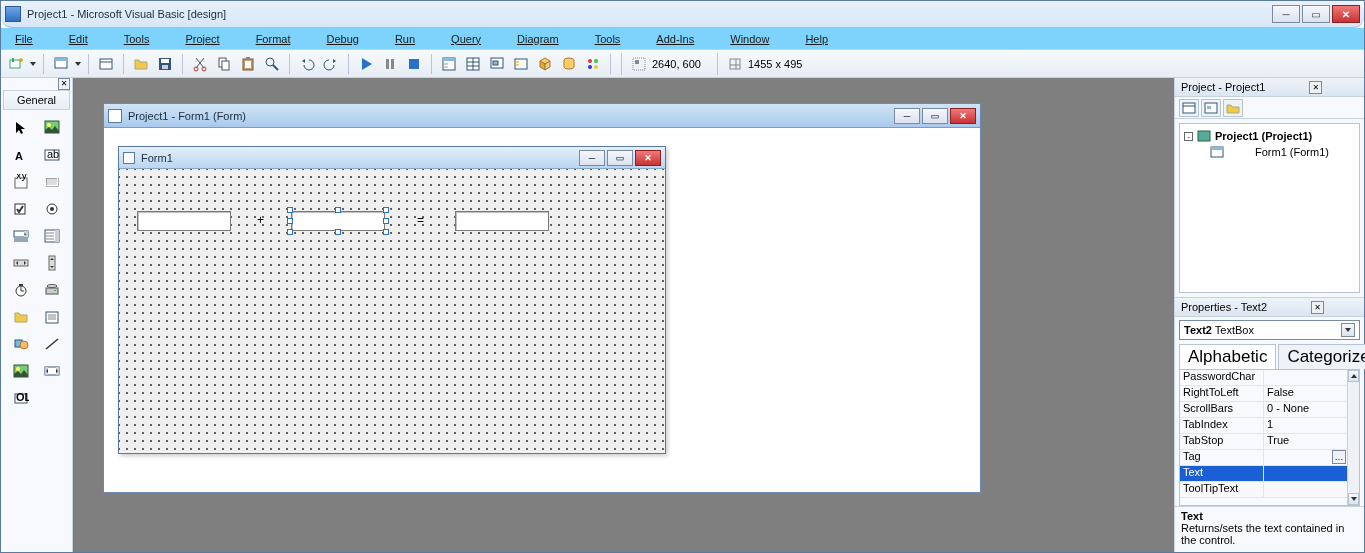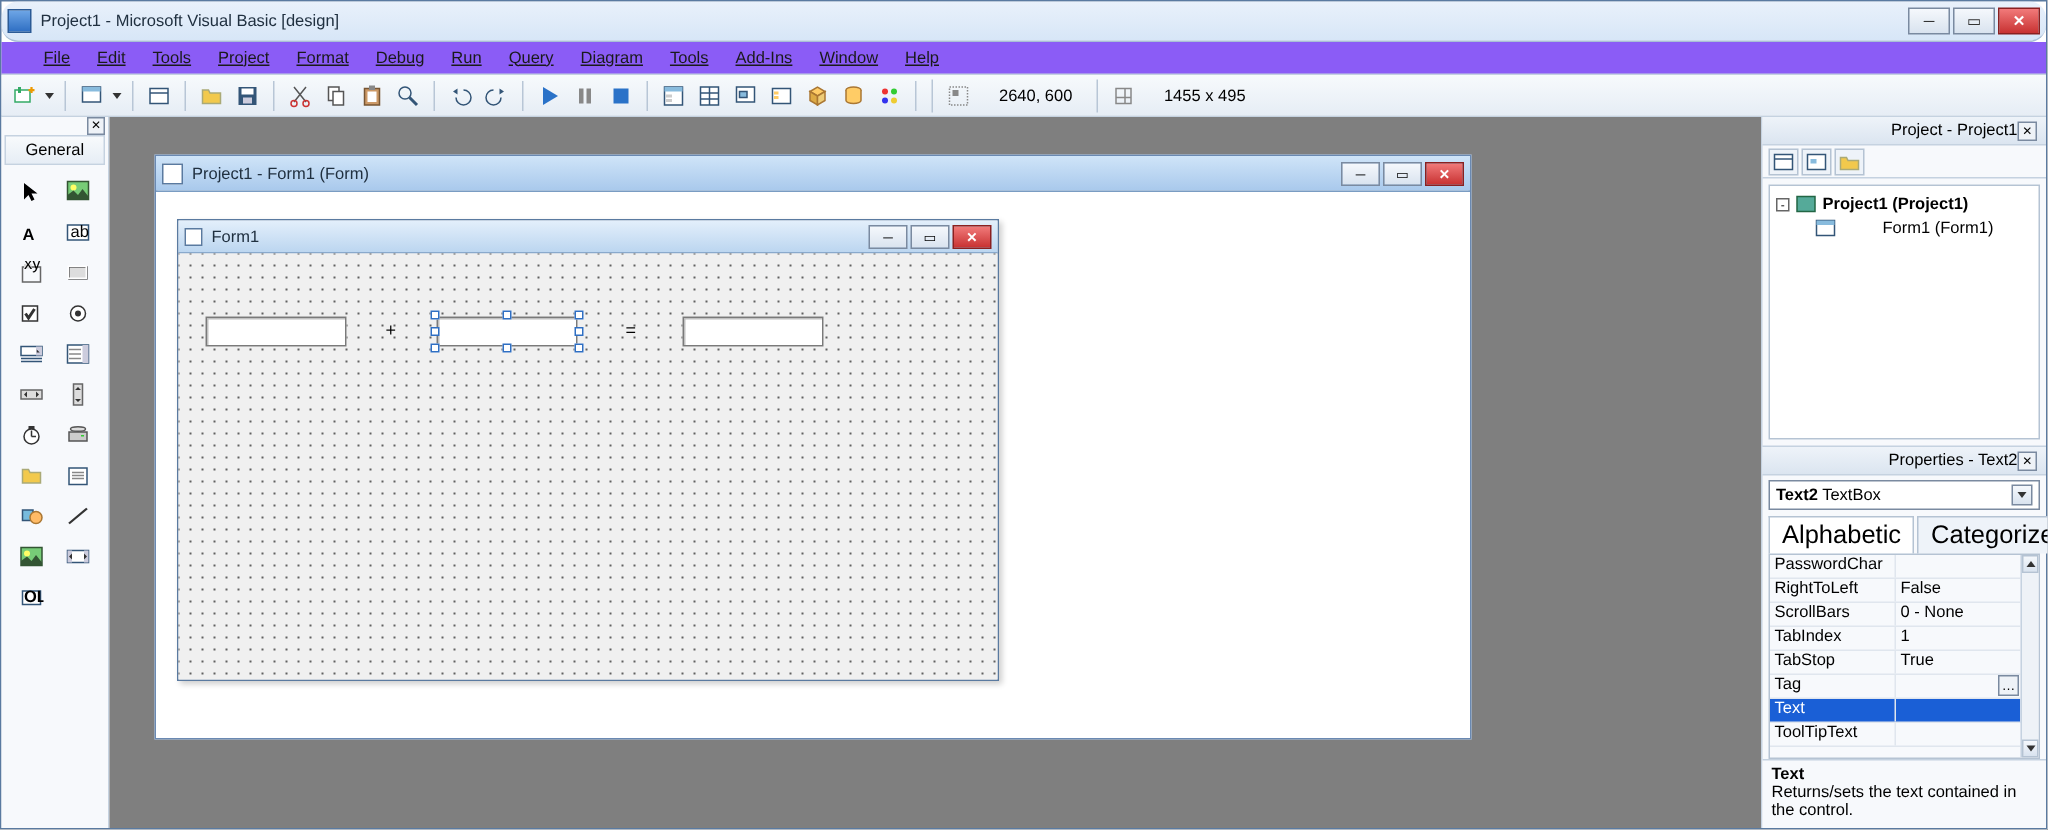--- a/index.html
+++ b/index.html
@@ -8,32 +8,32 @@
 
 .app-window { width: 1365px; height: 553px; border: 1px solid #5a7aa0; background: #fff; display: flex; flex-direction: column; }
 .title-bar { height: 27px; background: linear-gradient(#e9f1fb,#d7e6f7); display: flex; align-items: center; padding: 0 4px; border-bottom: 1px solid #a9bfd6; border-radius: 11px; }
 .title-bar .app-icon { width: 16px; height: 16px; margin-right: 6px; background: linear-gradient(#6ea6e6,#2f6fc3); border: 1px solid #2b5a95; }
 .title-bar .title-text { flex: 1; color: #203040; }
 .win-btns { display: flex; gap: 2px; }
 .win-btn { width: 28px; height: 18px; border: 1px solid #7a8aa0; background: linear-gradient(#f5f8fc,#d9e3ef); display: flex; align-items: center; justify-content: center; font-size: 10px; color: #333; }
 .win-btn.close { background: linear-gradient(#f17a7a,#c83232); color: #fff; border-color: #8a2020; font-weight: bold; }
 
 
-.menu-bar { height: 22px; background: #8b5cf6; border-bottom: 1px solid #c5d2e0; display: flex; align-items: center; padding: 0 20px; gap: 2px; }
+.menu-bar { height: 22px; background: #7dd3fc; border-bottom: 1px solid #c5d2e0; display: flex; align-items: center; padding: 0 6px; gap: 20px; }
 .menu-item { padding: 2px 8px; color: #1a1a1a; }
 .menu-item .ul { text-decoration: underline; }
 
 
 .toolbar { height: 28px; background: linear-gradient(#f7fafc,#e6edf5); border-bottom: 1px solid #c5d2e0; display: flex; align-items: center; padding: 0 4px; gap: 2px; }
 .tbtn { width: 22px; height: 22px; border: 1px solid transparent; display: flex; align-items: center; justify-content: center; background: transparent; }
 .tbtn svg { width: 16px; height: 16px; }
 .tsep { width: 1px; height: 20px; background: #b8c6d6; margin: 0 4px; }
 .drop-arrow { width: 8px; height: 22px; display: flex; align-items: center; justify-content: center; }
 .drop-arrow::after { content: ""; border-left: 3px solid transparent; border-right: 3px solid transparent; border-top: 4px solid #333; }
-.status-box { display: flex; align-items: center; gap: 20px; padding: 0 10px; border-left: 1px solid #b8c6d6; height: 22px; margin-left: 4px; }
+.status-box { display: flex; align-items: center; gap: 6px; padding: 0 10px; border-left: 1px solid #b8c6d6; height: 22px; margin-left: 4px; }
 .status-box .sicon { width: 14px; height: 14px; }
 
 
 .workspace { flex: 1; display: flex; min-height: 0; }
 .toolbox-col { display: flex; flex-direction: column; width: 72px; border-right: 1px solid #c5d2e0; background: #f7f9fc; }
 .toolbox-close-row { height: 12px; display: flex; justify-content: flex-end; padding-right: 2px; }
 .tiny-x { width: 12px; height: 12px; border: 1px solid #7a8aa0; font-size: 8px; text-align: center; line-height: 10px; background: #eef2f7; }
 .toolbox-header { height: 20px; border: 1px solid #c5d2e0; margin: 0 2px; text-align: center; background: linear-gradient(#f8fafc,#e6edf5); line-height: 18px; }
 .toolbox-grid { display: grid; grid-template-columns: 28px 28px; gap: 3px 3px; padding: 6px 7px; justify-content: center; }
 .tool { width: 28px; height: 24px; border: 1px solid transparent; display: flex; align-items: center; justify-content: center; }
@@ -69,21 +69,21 @@
 .hS  { bottom:-4px; left:50%; margin-left:-3px; }
 .hE  { right:-4px; top:50%; margin-top:-3px; }
 .hW  { left:-4px; top:50%; margin-top:-3px; }
 .hNE { top:-4px; right:-4px; }
 .hNW { top:-4px; left:-4px; }
 .hSE { bottom:-4px; right:-4px; }
 .hSW { bottom:-4px; left:-4px; }
 
 
 .right-col { width: 190px; display: flex; flex-direction: column; background: #f7f9fc; border-left: 1px solid #c5d2e0; }
-.panel-title { height: 19px; background: linear-gradient(#eef3f9,#dbe5f0); border-bottom: 1px solid #c5d2e0; display: flex; align-items: center; padding: 0 6px; justify-content: flex-end; }
+.panel-title { height: 19px; background: linear-gradient(#eef3f9,#dbe5f0); border-bottom: 1px solid #c5d2e0; display: flex; align-items: center; padding: 0 6px; justify-content: flex-start; gap: 44px; }
 .panel-title .pt-x { width: 13px; height: 13px; border: 1px solid #7a8aa0; font-size: 8px; text-align: center; line-height: 11px; background: #eef2f7; }
 .panel-toolbar { height: 22px; border-bottom: 1px solid #c5d2e0; display: flex; align-items: center; padding: 0 4px; gap: 2px; }
 .ptbtn { width: 20px; height: 18px; border: 1px solid #b5c3d3; background: #eef3f9; display: flex; align-items: center; justify-content: center; }
 .project-tree { flex: 0 0 170px; background: #fff; border: 1px solid #b5c3d3; margin: 4px; padding: 4px; overflow: auto; font-size: 11px; }
 .tree-row { display: flex; align-items: center; gap: 4px; height: 16px; }
 .tree-toggle { width: 9px; height: 9px; border: 1px solid #666; font-size: 8px; line-height: 7px; text-align: center; }
 .tree-icon { width: 14px; height: 12px; }
 .prop-panel { display: flex; flex-direction: column; flex: 1; min-height: 0; border-top: 1px solid #c5d2e0; }
 .prop-combo { height: 20px; margin: 3px 4px 0 4px; border: 1px solid #7a8aa0; background: #fff; display: flex; align-items: center; padding: 0 4px; justify-content: space-between; }
 .prop-combo .arrow { width: 14px; height: 14px; border: 1px solid #7a8aa0; background: linear-gradient(#f5f8fc,#d9e3ef); display: flex; align-items: center; justify-content: center; }

